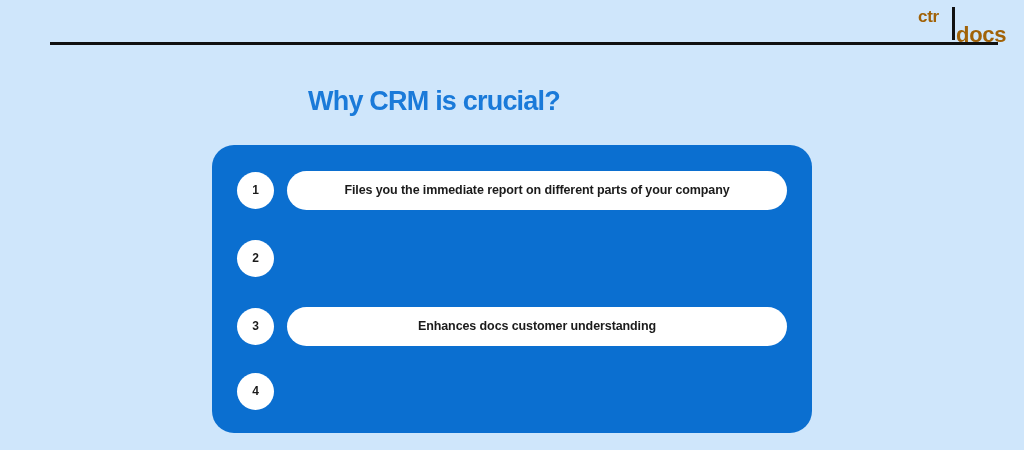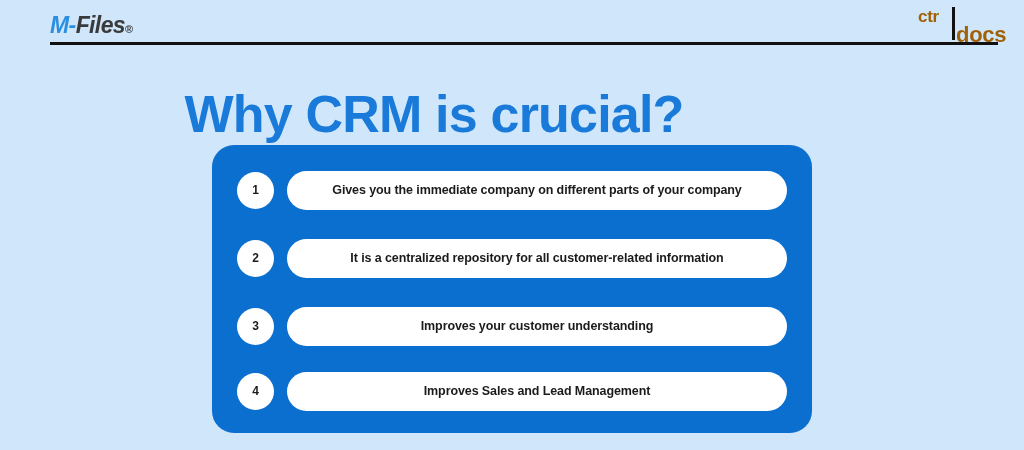--- a/index.html
+++ b/index.html
@@ -91,21 +91,21 @@
   
   .page-title {
     position: absolute;
     left: 0;
     top: 88px;
     width: 868px;
     text-align: center;
     color: #1a7ad9;
     font-family: "Liberation Sans", sans-serif;
     font-weight: bold;
-    font-size: 52px;
+    font-size: 27px;
     letter-spacing: -0.8px;
     line-height: 1;
   }
 
   
   .card {
     position: absolute;
     left: 212px;
     top: 145px;
     width: 600px;
@@ -170,52 +170,47 @@
     text-align: center;
     padding: 0 16px;
     box-sizing: border-box;
   }
 </style>
 </head>
 <body>
 
 <div class="header">
 
-  <div class="brand-logo">
-    <span class="bl-m">M-</span><span class="bl-files">Files</span><span class="bl-reg">®</span>
-  </div>
 
   <div class="ctrl-logo">
     <span class="cl-top">ctr</span>
     <span class="cl-bar"></span>
     <span class="cl-bottom">docs</span>
   </div>
 
   <div class="header-rule"></div>
 </div>
 
 <div class="page-title">Why CRM is crucial?</div>
 
 <div class="card">
   <div class="item-list">
 
     <div class="list-item i0">
       <div class="num-badge">1</div>
-      <div class="item-pill">Gives you the immediate company on different parts of your company</div>
+      <div class="item-pill">Files you the immediate report on different parts of your company</div>
     </div>
 
     <div class="list-item i1">
       <div class="num-badge">2</div>
-      <div class="item-pill">It is a centralized repository for all customer-related information</div>
     </div>
 
     <div class="list-item i2">
       <div class="num-badge">3</div>
-      <div class="item-pill">Improves your customer understanding</div>
+      <div class="item-pill">Enhances docs customer understanding</div>
     </div>
 
     <div class="list-item i3">
       <div class="num-badge">4</div>
-      <div class="item-pill">Improves Sales and Lead Management</div>
     </div>
 
   </div>
 </div>
 
 </body></html>

